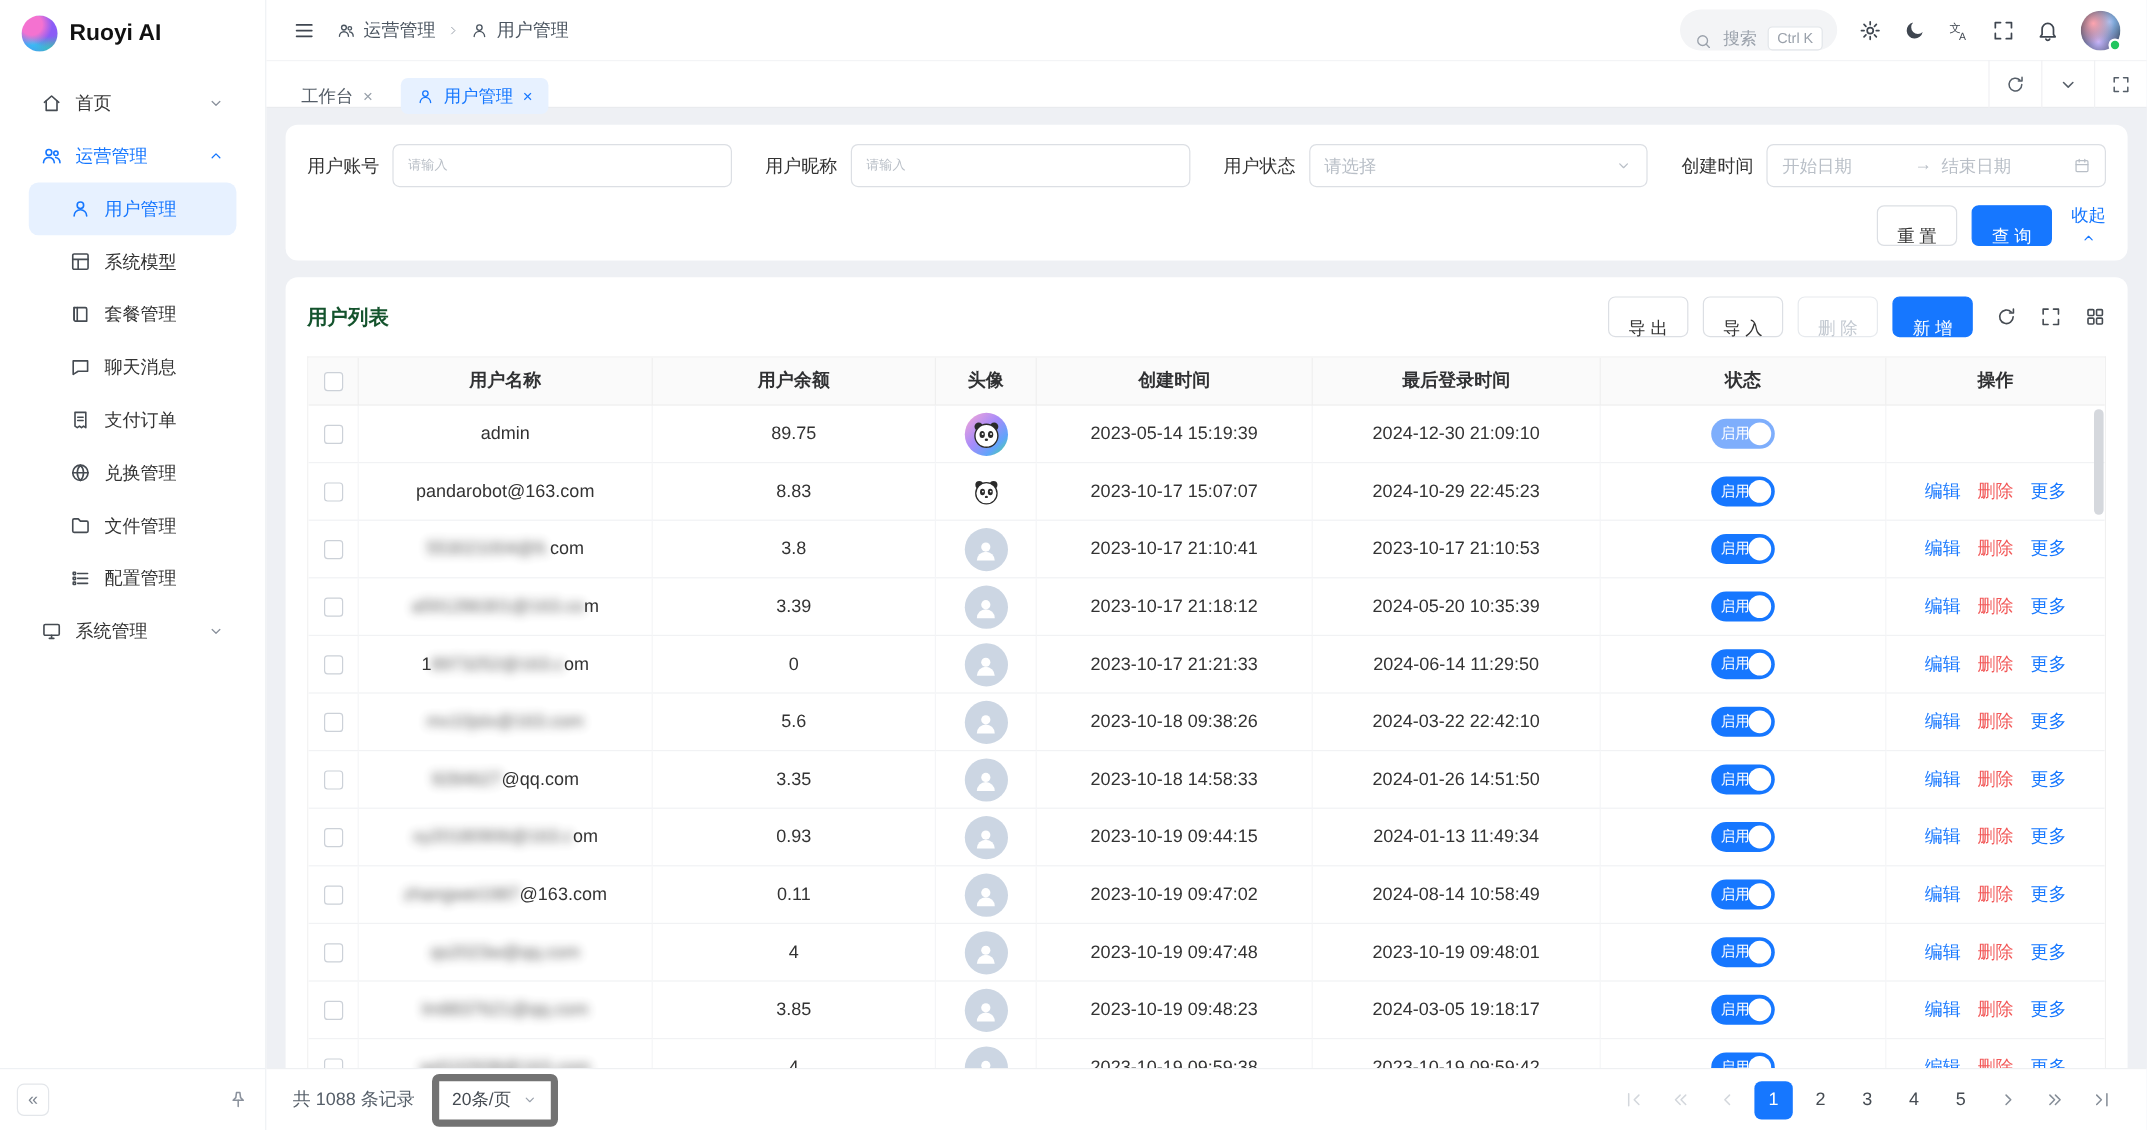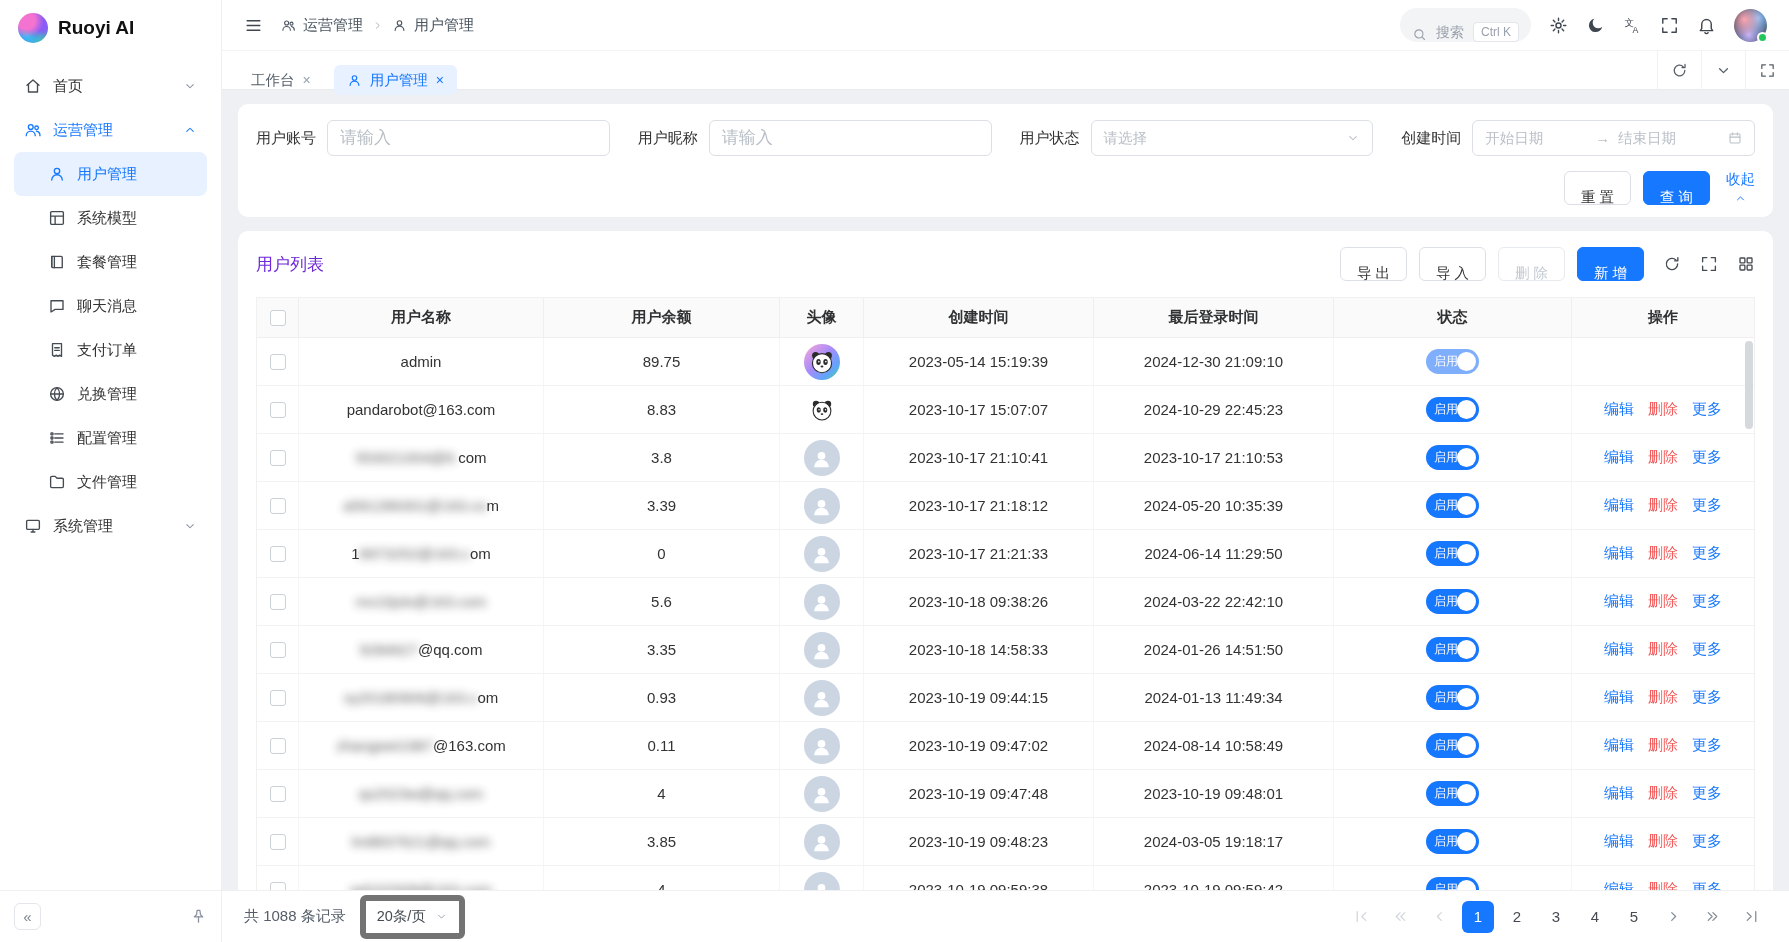--- a/index.html
+++ b/index.html
@@ -11,21 +11,21 @@
 
   
   .sidebar { width:222px; background:#fff; border-right:1px solid #edf0f3; display:flex; flex-direction:column; flex-shrink:0; }
   .logo { height:56px; display:flex; align-items:center; gap:10px; padding:0 18px; flex-shrink:0; }
   .logo-mark { width:30px; height:30px; border-radius:50%;
     background: radial-gradient(circle at 28% 25%, #f472d0 0%, #f472d0 28%, rgba(0,0,0,0) 55%),
                 radial-gradient(circle at 76% 28%, #8b5cf6 0%, #8b5cf6 28%, rgba(0,0,0,0) 60%),
                 radial-gradient(circle at 30% 76%, #38bdf8 0%, rgba(0,0,0,0) 60%),
                 radial-gradient(circle at 74% 74%, #34d399 0%, rgba(0,0,0,0) 60%), #6366f1; }
   .logo-text { font-size:19px; font-weight:700; color:#111; }
-  .menu { flex:1; padding:8px 14px; overflow:hidden; }
+  .menu { flex:1; padding:8px 24px; overflow:hidden; }
   .menu-item { height:44px; display:flex; align-items:center; gap:11px; padding:0 10px; border-radius:8px;
     color:#333; cursor:pointer; font-size:15px; }
   .menu-item .mi-icon { width:18px; height:18px; color:#454b52; flex-shrink:0; }
   .menu-item .mi-chevron { margin-left:auto; width:14px; height:14px; color:#8a919c; }
   .menu-item.parent-active, .menu-item.parent-active .mi-icon, .menu-item.parent-active .mi-chevron { color:#1677ff; }
   .submenu .menu-item { padding-left:34px; }
   .menu-item.active { background:#e7f1ff; color:#1677ff; }
   .menu-item.active .mi-icon { color:#1677ff; }
   .sidebar-footer { height:52px; border-top:1px solid #eef1f4; display:flex; align-items:center; justify-content:space-between; padding:0 14px; flex-shrink:0; }
   .sf-btn { width:27px; height:27px; border:1px solid #e3e6ea; border-radius:6px; display:flex; align-items:center; justify-content:center;
@@ -64,39 +64,39 @@
 
   .content { flex:1; padding:14px 16px 0; display:flex; flex-direction:column; gap:14px; overflow:hidden; }
 
   
   .filter-card { background:#fff; border-radius:10px; padding:16px 18px 12px; flex-shrink:0; }
   .filter-fields { display:flex; gap:28px; }
   .ffield { display:flex; align-items:center; gap:11px; flex:1; min-width:0; }
   .ffield > label { font-size:15px; color:#333; white-space:nowrap; }
   .fcontrol { flex:1; height:36px; border:1px solid #dcdfe4; border-radius:6px; display:flex; align-items:center; padding:0 12px;
     color:#b9bfc7; font-size:14.5px; background:#fff; min-width:0; }
-  .fcontrol input { border:none; outline:none; width:100%; font-size:17px; color:#4d7c0f; font-family:inherit; background:transparent; }
+  .fcontrol input { border:none; outline:none; width:100%; font-size:11px; color:#4d7c0f; font-family:inherit; background:transparent; }
   .fcontrol input::placeholder { color:#b9bfc7; }
   .fcontrol.select { justify-content:space-between; cursor:pointer; }
   .fcontrol .chev { width:14px; height:14px; color:#b9bfc7; flex-shrink:0; }
   .fcontrol.daterange { justify-content:space-between; gap:8px; cursor:pointer; }
   .fcontrol.daterange .ph { flex:1; }
   .fcontrol.daterange .arrow { color:#b9bfc7; }
   .filter-actions { display:flex; justify-content:flex-end; align-items:center; gap:12px; margin-top:14px; }
   .btn { height:34px; padding:16px 16px; border:1px solid #dcdfe4; background:#fff; border-radius:6px; font-size:14.5px; color:#333;
     cursor:pointer; font-family:inherit; white-space:nowrap; }
   .btn.primary { background:#1677ff; border-color:#1677ff; color:#fff; }
   .btn.disabled { color:#c3c9d1; border-color:#e7eaee; cursor:not-allowed; }
   .collapse-link { color:#1677ff; font-size:14.5px; display:flex; align-items:center; gap:3px; cursor:pointer; margin-left:4px;flex-direction:column; }
   .collapse-link .up { width:13px; height:13px; }
 
   
   .table-card { background:#fff; border-radius:10px 10px 0 0; padding:16px 18px 0; flex:1; display:flex; flex-direction:column; overflow:hidden; }
   .table-toolbar { display:flex; align-items:center; margin-bottom:16px; flex-shrink:0; }
-  .table-toolbar h3 { font-size:17px; font-weight:400; color:#6d28d9; }
+  .table-toolbar h3 { font-size:17px; font-weight:700; color:#14532d; }
   .tt-actions { margin-left:auto; display:flex; align-items:center; gap:12px; }
   .tt-actions .icon-btn { width:18px; height:18px; margin-left:7px; color:#454b52; }
   .table-wrap { flex:1; overflow:hidden; position:relative; border:1px solid #f0f0f0; border-bottom:none; }
   .thead-row, .trow { display:grid; grid-template-columns:42px 245px 236px 84px 230px 240px 238px 1fr; }
   .thead-row { background:#fafafa; height:40px; }
   .th { display:flex; align-items:center; justify-content:center; font-weight:700; font-size:15px; color:#303133;
     border-right:1px solid #efefef; border-bottom:1px solid #efefef; cursor:default; }
   .th:last-child { border-right:none; }
   .trow { height:48px; background:#fff; }
   .td { display:flex; align-items:center; justify-content:center; font-size:15px; color:#333;
@@ -227,35 +227,35 @@
               <svg viewBox="0 0 24 24" fill="none" stroke="currentColor" stroke-width="1.8" stroke-linecap="round" stroke-linejoin="round">
                 <circle cx="12" cy="12" r="8.5"></circle>
                 <path d="M3.5 12h17M12 3.5c-4.7 4.7-4.7 12.3 0 17M12 3.5c4.7 4.7 4.7 12.3 0 17"></path>
               </svg>
             </span>
             <span class="mi-label">兑换管理</span>
           </div>
           <div class="menu-item child">
             <span class="mi-icon">
               <svg viewBox="0 0 24 24" fill="none" stroke="currentColor" stroke-width="1.8" stroke-linecap="round" stroke-linejoin="round">
+                <path d="M3.5 6a1.5 1.5 0 0 1 1.5-1.5h4.6L12 7h7a1.5 1.5 0 0 1 1.5 1.5V18a1.5 1.5 0 0 1-1.5 1.5H5A1.5 1.5 0 0 1 3.5 18z"></path>
+              </svg>
+            </span>
+            <span class="mi-label">文件管理</span>
+          </div>
+          <div class="menu-item child">
+            <span class="mi-icon">
+              <svg viewBox="0 0 24 24" fill="none" stroke="currentColor" stroke-width="1.8" stroke-linecap="round" stroke-linejoin="round">
                 <path d="M9 6.5h11M9 12h11M9 17.5h11"></path>
                 <rect x="4" y="5.2" width="2.6" height="2.6" rx=".6"></rect>
                 <rect x="4" y="10.7" width="2.6" height="2.6" rx=".6"></rect>
                 <rect x="4" y="16.2" width="2.6" height="2.6" rx=".6"></rect>
               </svg>
             </span>
             <span class="mi-label">配置管理</span>
-          </div>
-          <div class="menu-item child">
-            <span class="mi-icon">
-              <svg viewBox="0 0 24 24" fill="none" stroke="currentColor" stroke-width="1.8" stroke-linecap="round" stroke-linejoin="round">
-                <path d="M3.5 6a1.5 1.5 0 0 1 1.5-1.5h4.6L12 7h7a1.5 1.5 0 0 1 1.5 1.5V18a1.5 1.5 0 0 1-1.5 1.5H5A1.5 1.5 0 0 1 3.5 18z"></path>
-              </svg>
-            </span>
-            <span class="mi-label">文件管理</span>
           </div>
         </div>
         <div class="menu-item">
           <span class="mi-icon">
             <svg viewBox="0 0 24 24" fill="none" stroke="currentColor" stroke-width="1.8" stroke-linecap="round" stroke-linejoin="round">
               <rect x="3.5" y="4.5" width="17" height="12" rx="1.5"></rect>
               <path d="M9.5 20h5M12 16.5V20"></path>
             </svg>
           </span>
           <span class="mi-label">系统管理</span>

